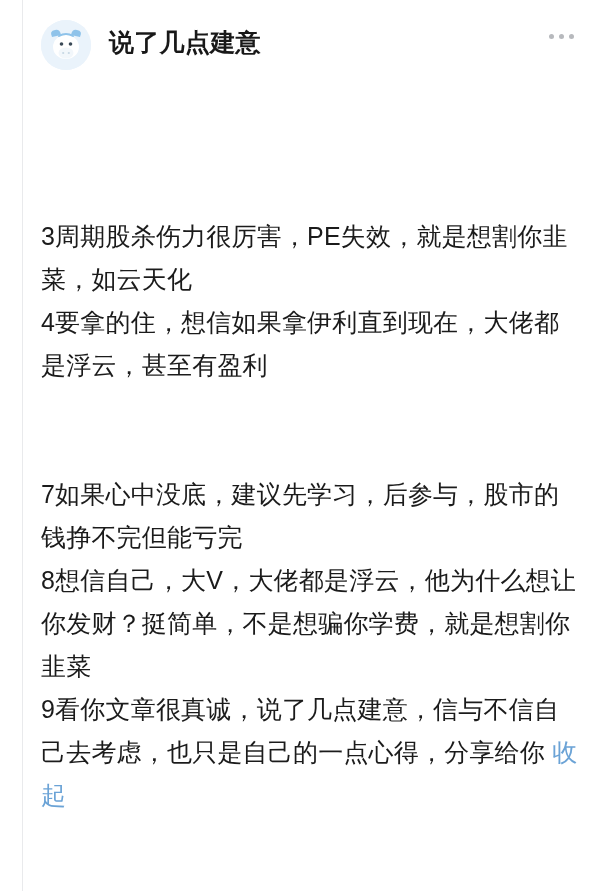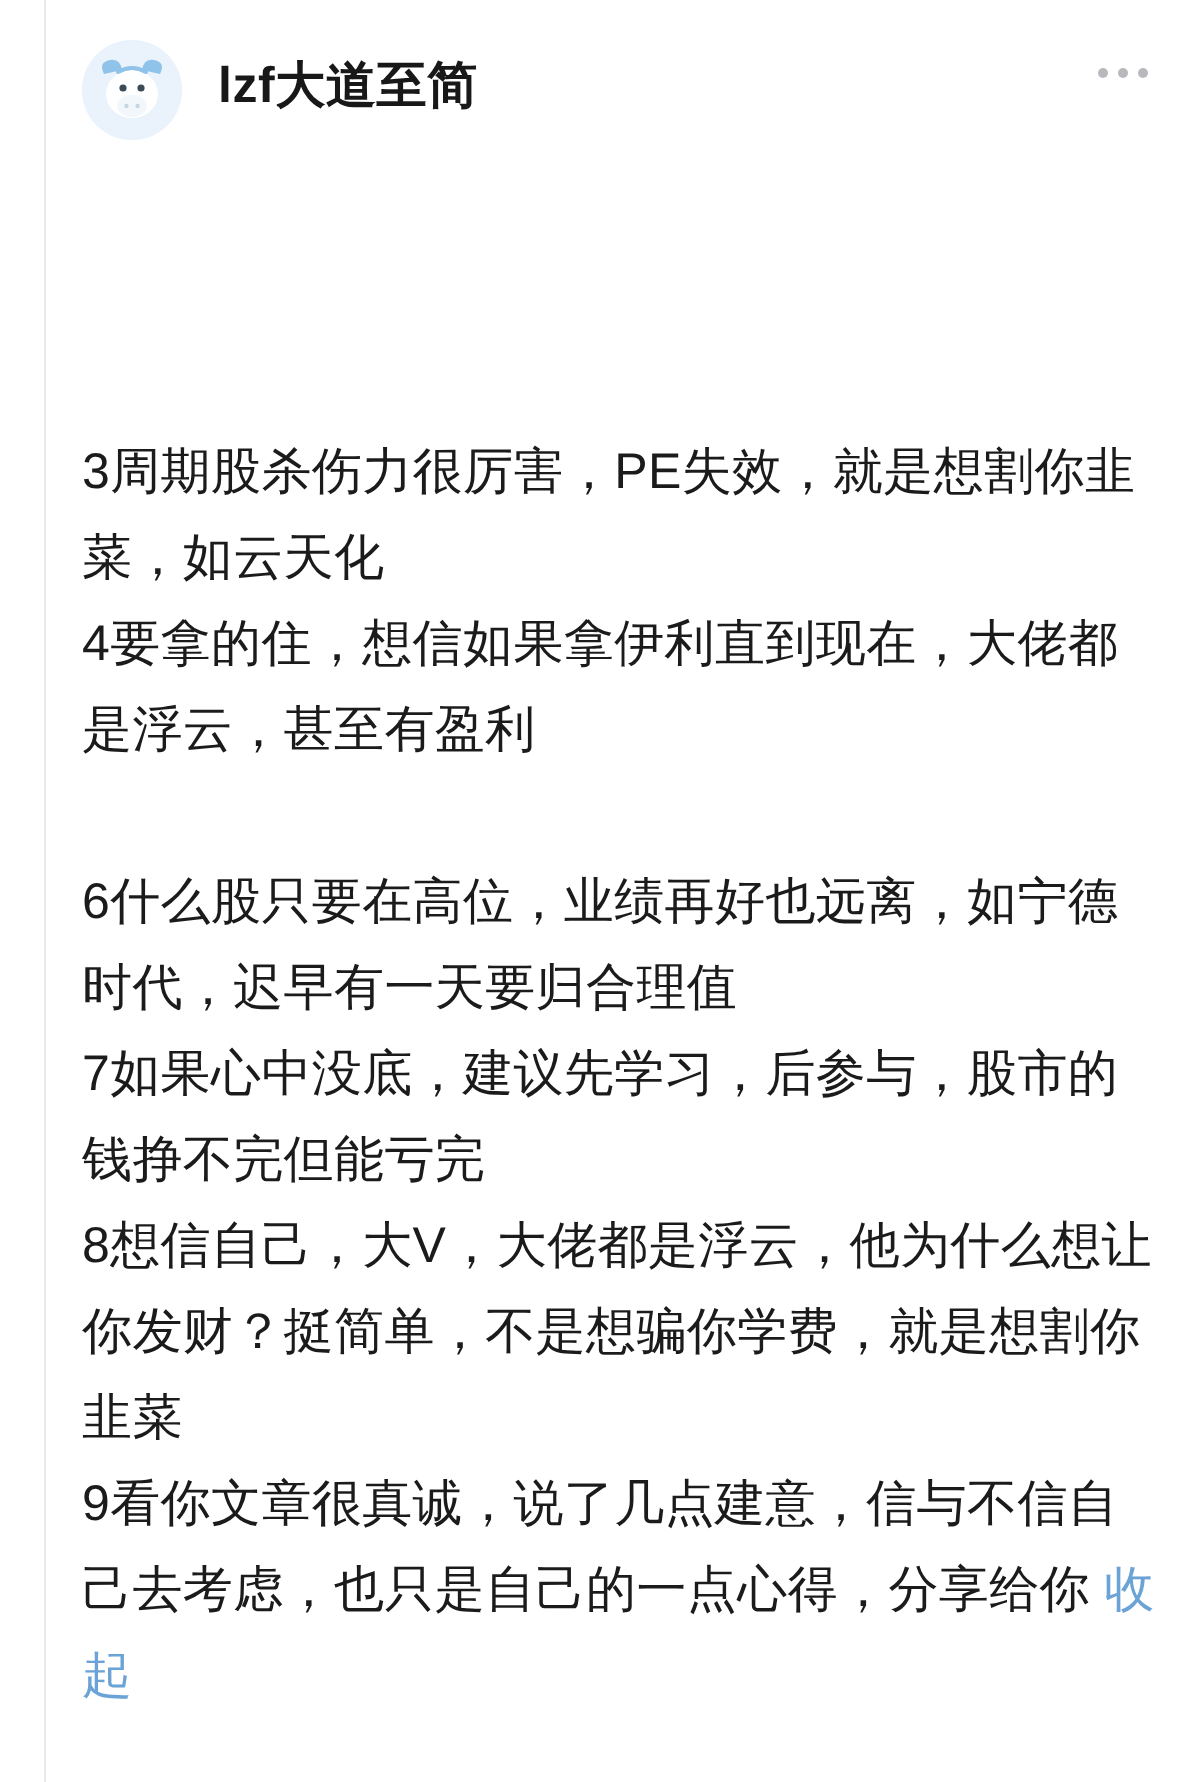--- a/index.html
+++ b/index.html
@@ -113,36 +113,36 @@
           <ellipse cx="25" cy="27" rx="13" ry="12" fill="#ffffff"></ellipse>
           <ellipse cx="25" cy="33" rx="7.5" ry="5.5" fill="#f2f7fb"></ellipse>
           <circle cx="20.5" cy="24" r="1.8" fill="#3b4a57"></circle>
           <circle cx="29.5" cy="24" r="1.8" fill="#3b4a57"></circle>
           <circle cx="22.2" cy="33" r="1.1" fill="#c6d7e4"></circle>
           <circle cx="27.8" cy="33" r="1.1" fill="#c6d7e4"></circle>
           <path d="M18 16 q7 -4 14 0" stroke="#8fc3ea" stroke-width="2" fill="none" stroke-linecap="round"></path>
         </svg>
       </div>
 
-      <div class="author">lzf大道至简</div>
+      <div class="author">说了几点建意</div>
 
       <div class="more-icon">
         <i></i>
           <i></i>
           <i></i>
       </div>
     </div>
 
     <div class="post-body">
       <br>
       <br>
       <br>
       <span class="line">3周期股杀伤力很厉害，PE失效，就是想割你韭菜，如云天化</span><br>
       <span class="line">4要拿的住，想信如果拿伊利直到现在，大佬都是浮云，甚至有盈利</span><br>
       <br>
-      <span class="line">6什么股只要在高位，业绩再好也远离，如宁德时代，迟早有一天要归合理值</span><br>
+      <br>
       <span class="line">7如果心中没底，建议先学习，后参与，股市的钱挣不完但能亏完</span><br>
       <span class="line">8想信自己，大V，大佬都是浮云，他为什么想让你发财？挺简单，不是想骗你学费，就是想割你韭菜</span><br>
       <span class="line">9看你文章很真诚，说了几点建意，信与不信自己去考虑，也只是自己的一点心得，分享给你</span><span> </span><span class="collapse-link">收起</span>
     </div>
 
   </div>
 </div>
 
 </body></html>

